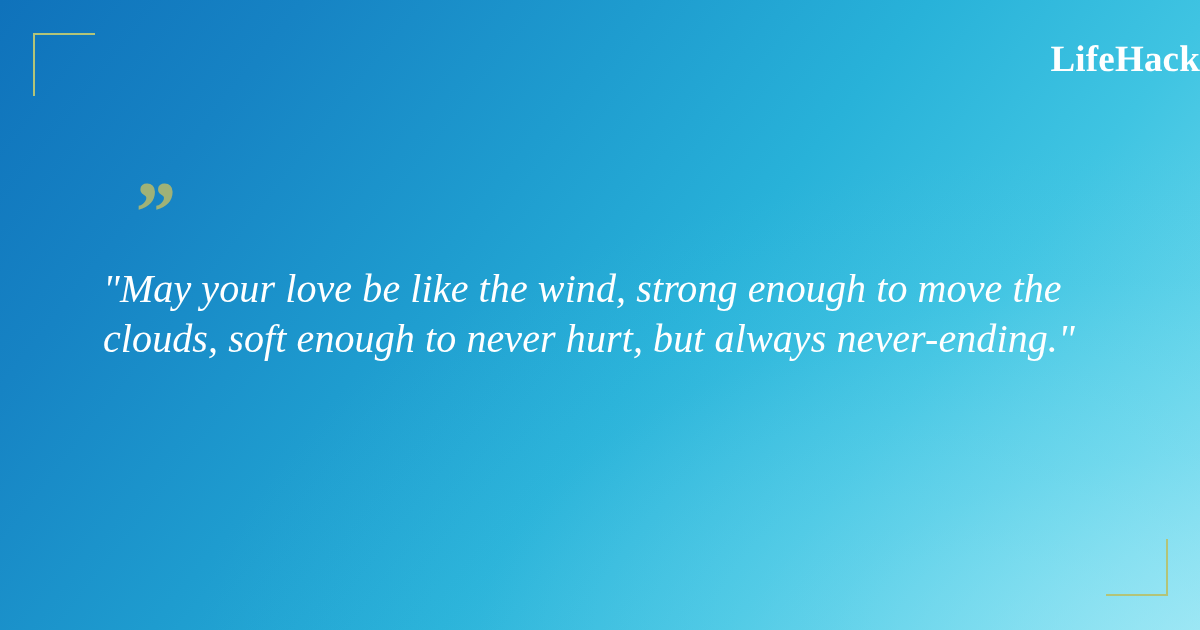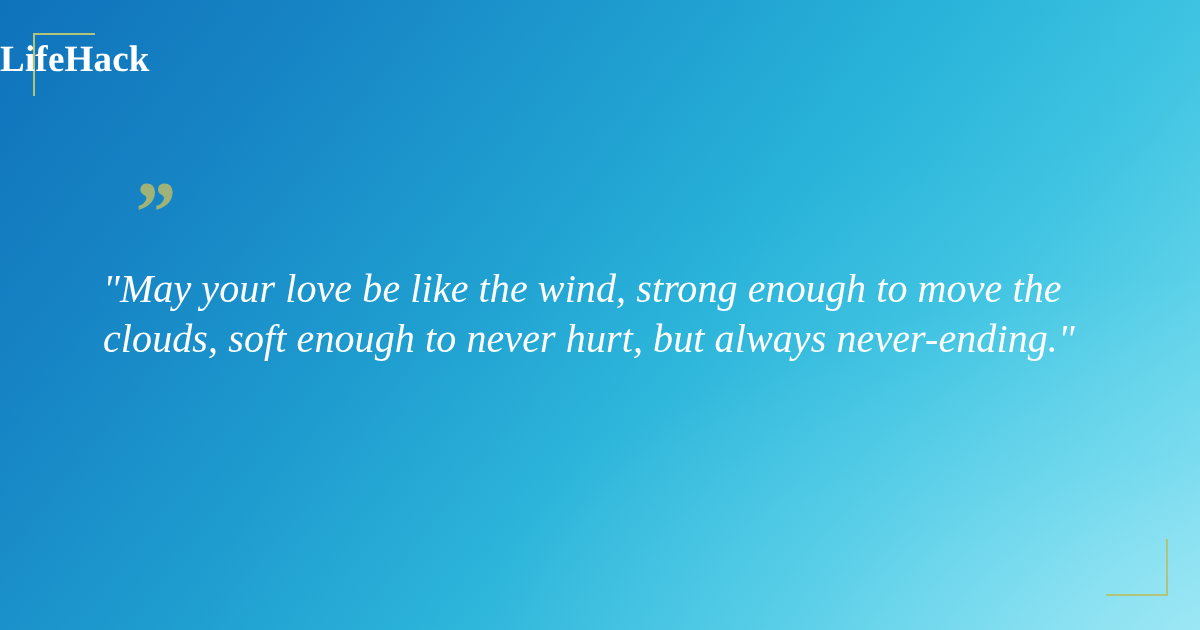--- a/index.html
+++ b/index.html
@@ -37,21 +37,21 @@
         rgba(120, 215, 240, 0.06) 52%,
         rgba(0, 0, 0, 0) 72%);
   }
 
   
   .brand {
     position: absolute;
     top: 41px;
     left: 0;
     width: 1200px;
-    text-align: left;
+    text-align: right;
     z-index: 3;
   }
   .brand-text {
     display: inline-block;
     color: #ffffff;
     font-family: "Liberation Serif", "DejaVu Serif", serif;
     font-size: 37px;
     font-weight: 700;
     letter-spacing: 0.2px;
     line-height: 1.05;

